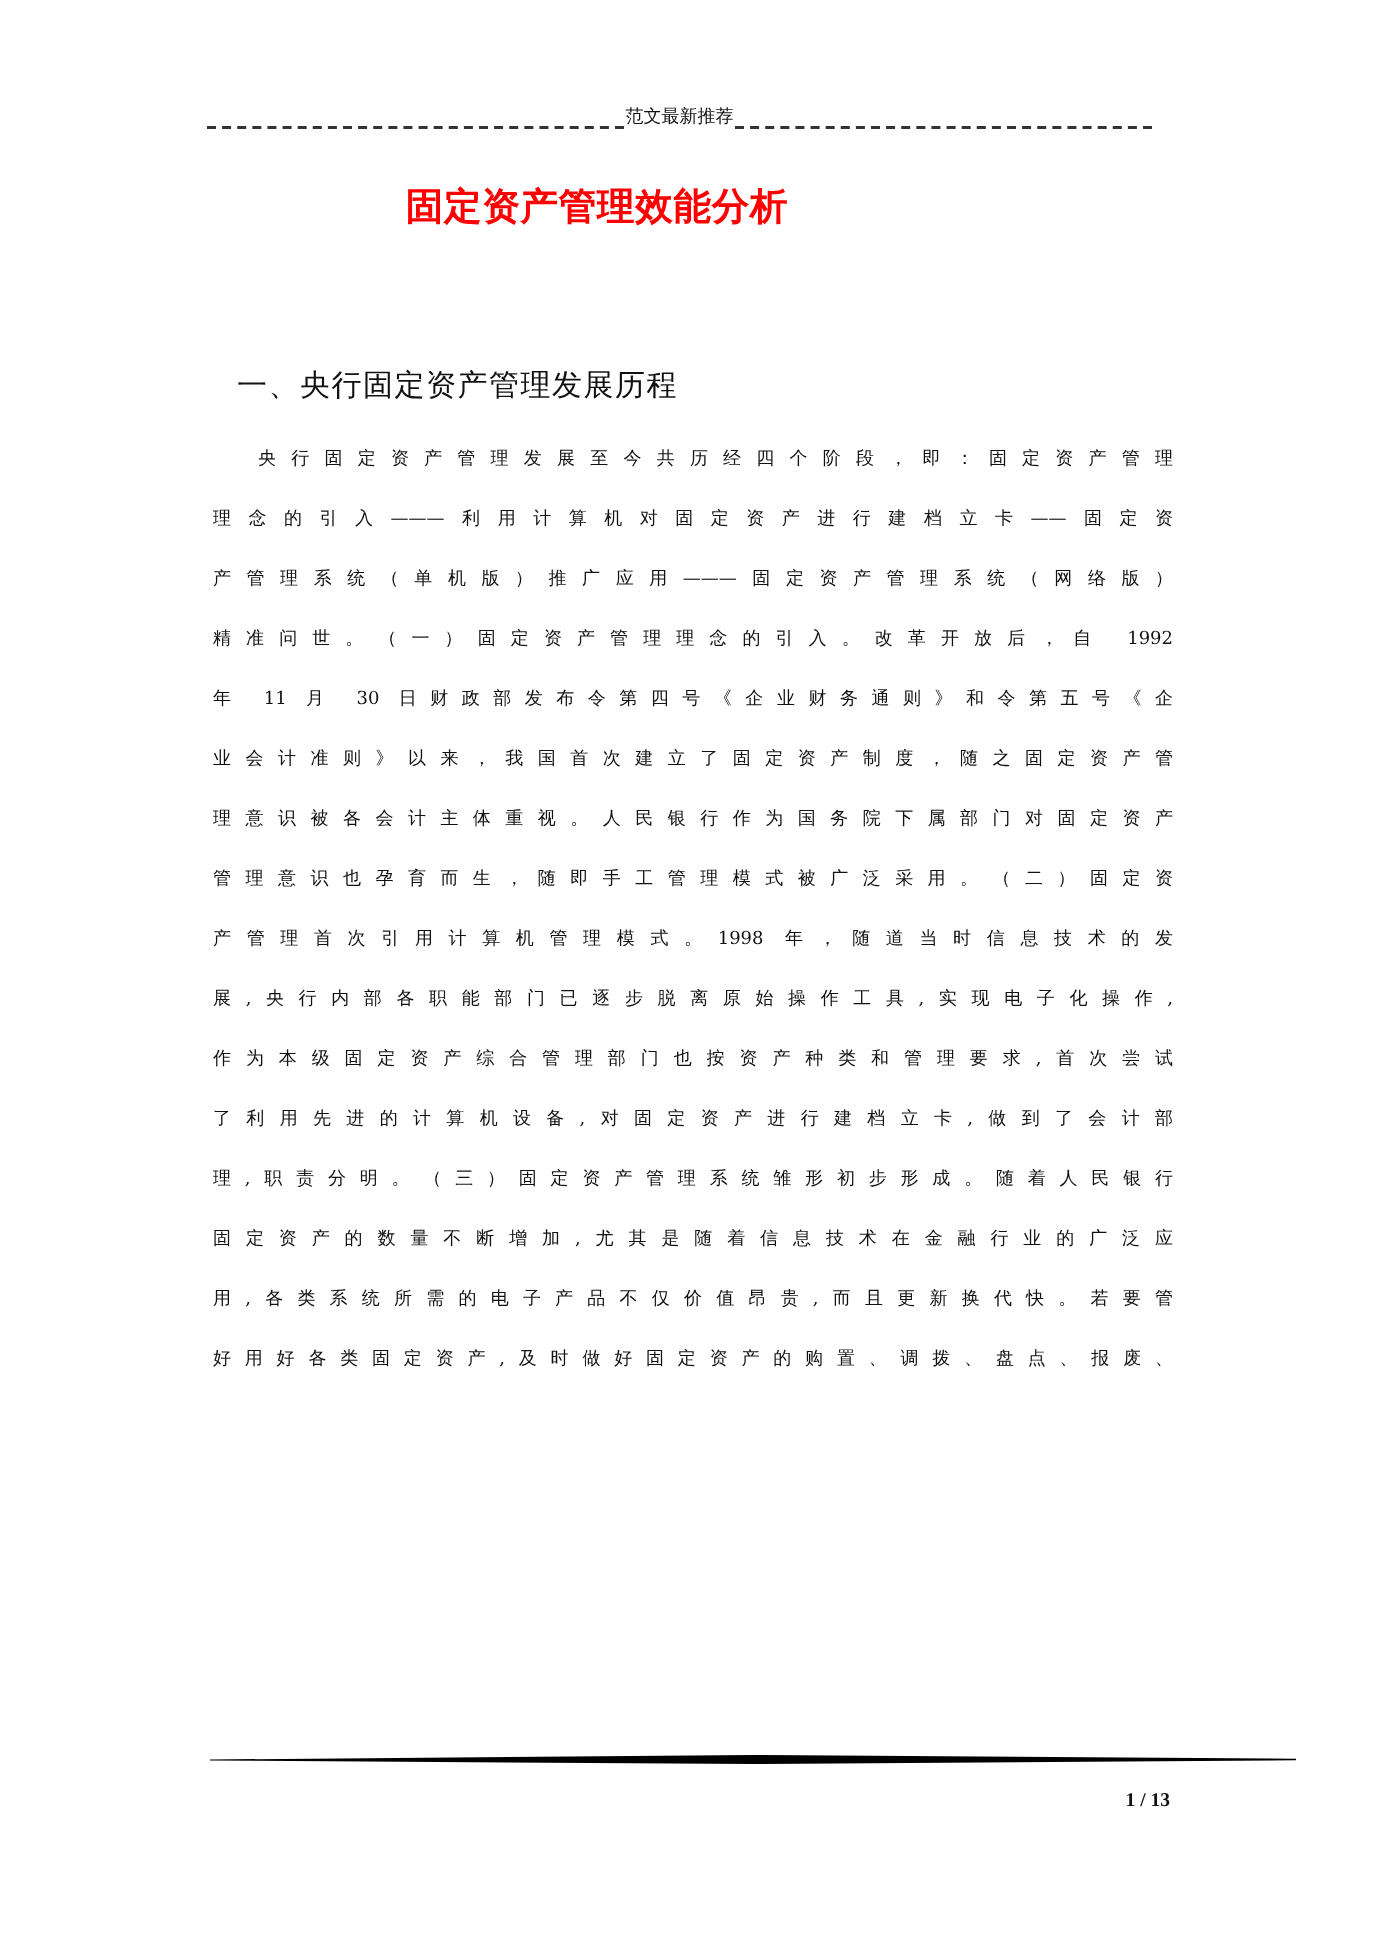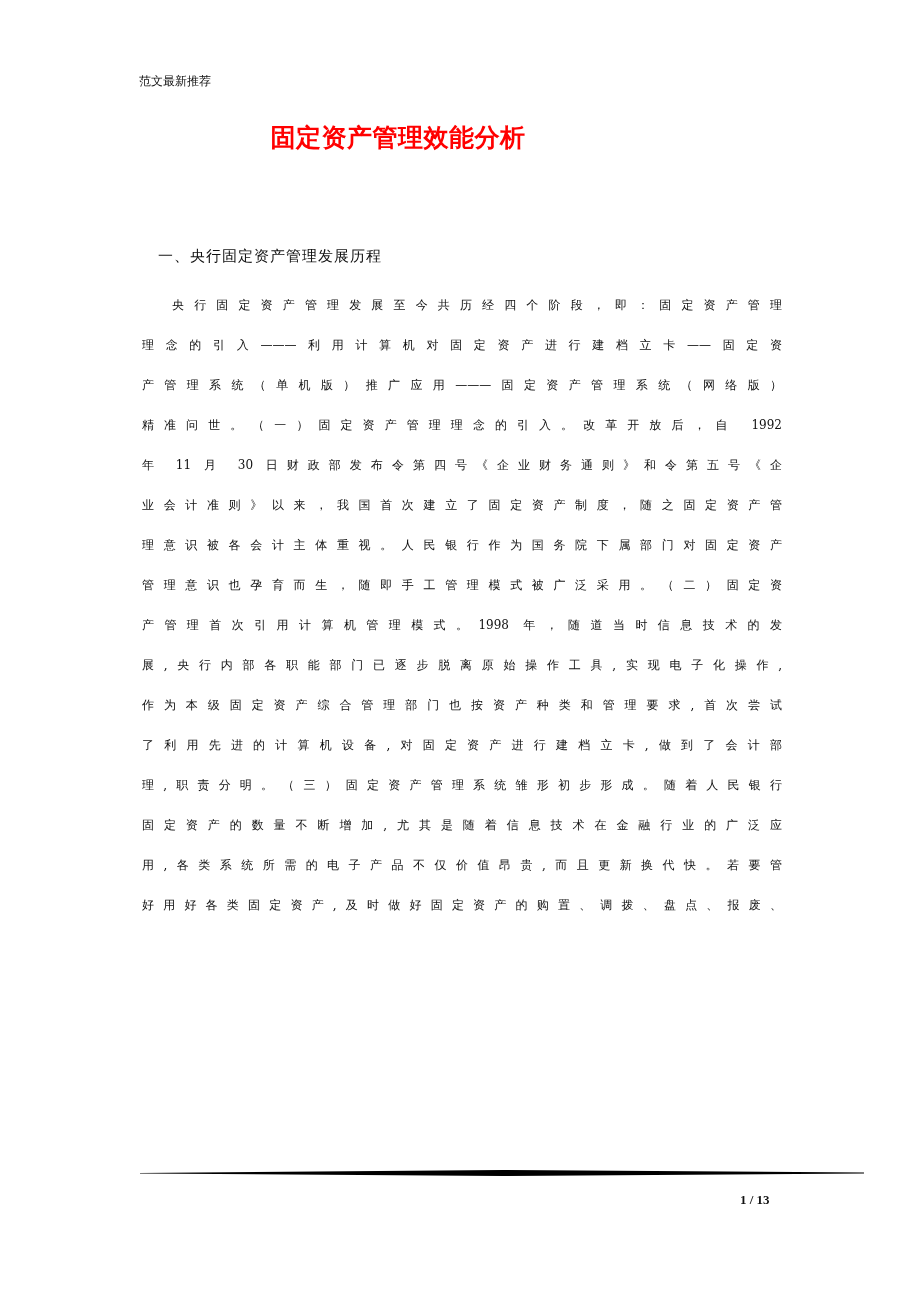--- a/index.html
+++ b/index.html
@@ -15,22 +15,21 @@
       font-family: "DejaVu Serif", "Liberation Serif", serif;
       color: #111111;
     }
     .page-header {
       position: absolute;
       left: 138px;
       top: 68px;
       width: 630px;
       height: 18px;
       display: flex;
-      align-items: flex-start;
-      flex-direction: column;
+      align-items: flex-end;
     }
     .dash-fill {
       flex: 1;
       height: 0;
       border-top: 2px dashed #333333;
       margin-top: 2px;
     }
     .header-label {
       font-family: "DejaVu Sans", "Liberation Sans", sans-serif;
       font-size: 12px;
@@ -48,21 +47,21 @@
       font-family: "DejaVu Sans", "Liberation Sans", sans-serif;
       font-weight: bold;
       font-size: 25px;
       line-height: 36px;
       letter-spacing: 0.5px;
     }
     .section-heading {
       position: absolute;
       left: 158px;
       top: 238px;
-      font-size: 15px;
+      font-size: 20px;
       line-height: 36px;
       letter-spacing: 1px;
       color: #111111;
     }
     .body-text {
       position: absolute;
       left: 142px;
       top: 285px;
       width: 640px;
     }
@@ -90,21 +89,21 @@
     }
     .page-number {
       position: absolute;
       left: 740px;
       top: 1190px;
       width: 40px;
       font-family: "Liberation Serif", "DejaVu Serif", serif;
       font-weight: bold;
       font-size: 13px;
       line-height: 20px;
-      text-align: left;
+      text-align: right;
       color: #111111;
     }
   </style>
 </head>
 <body>
 
 <div class="page-header">
   <div class="dash-fill"></div>
   <span class="header-label">范文最新推荐</span>
   <div class="dash-fill"></div>

